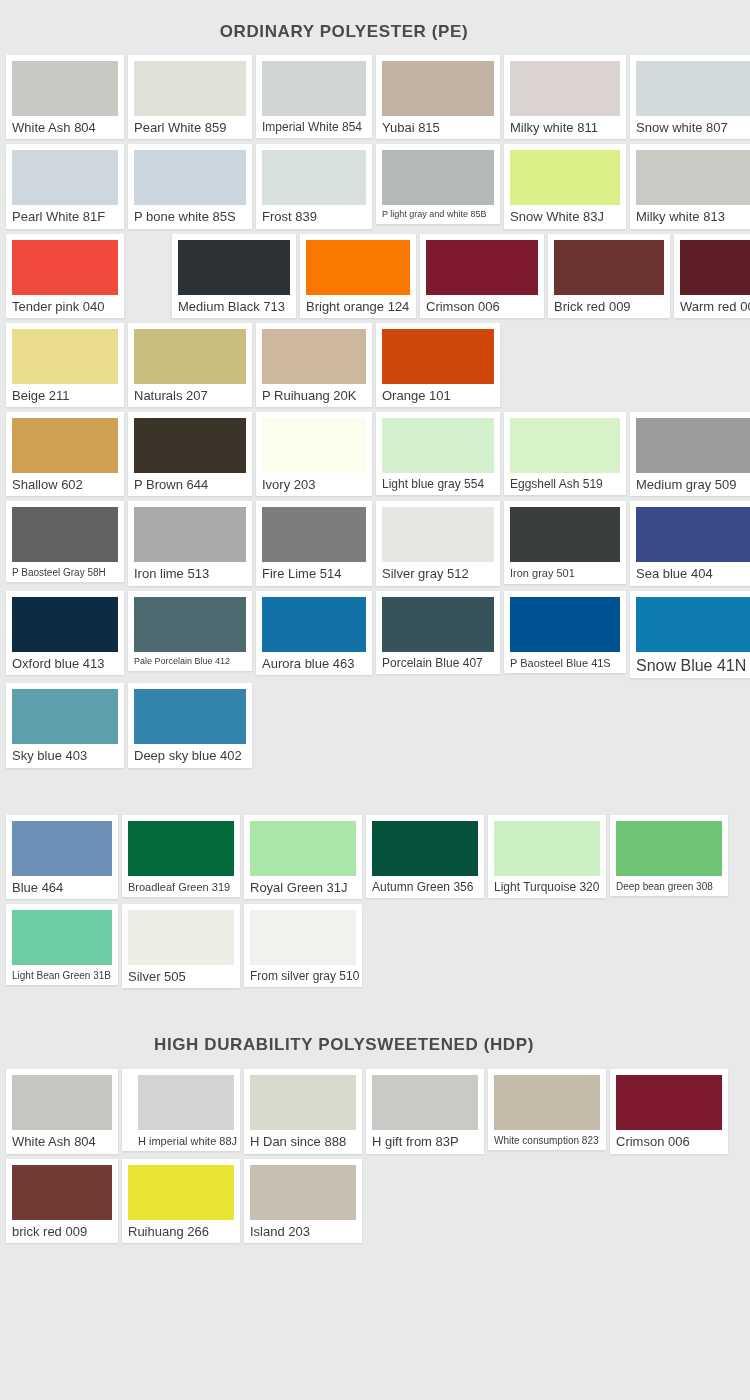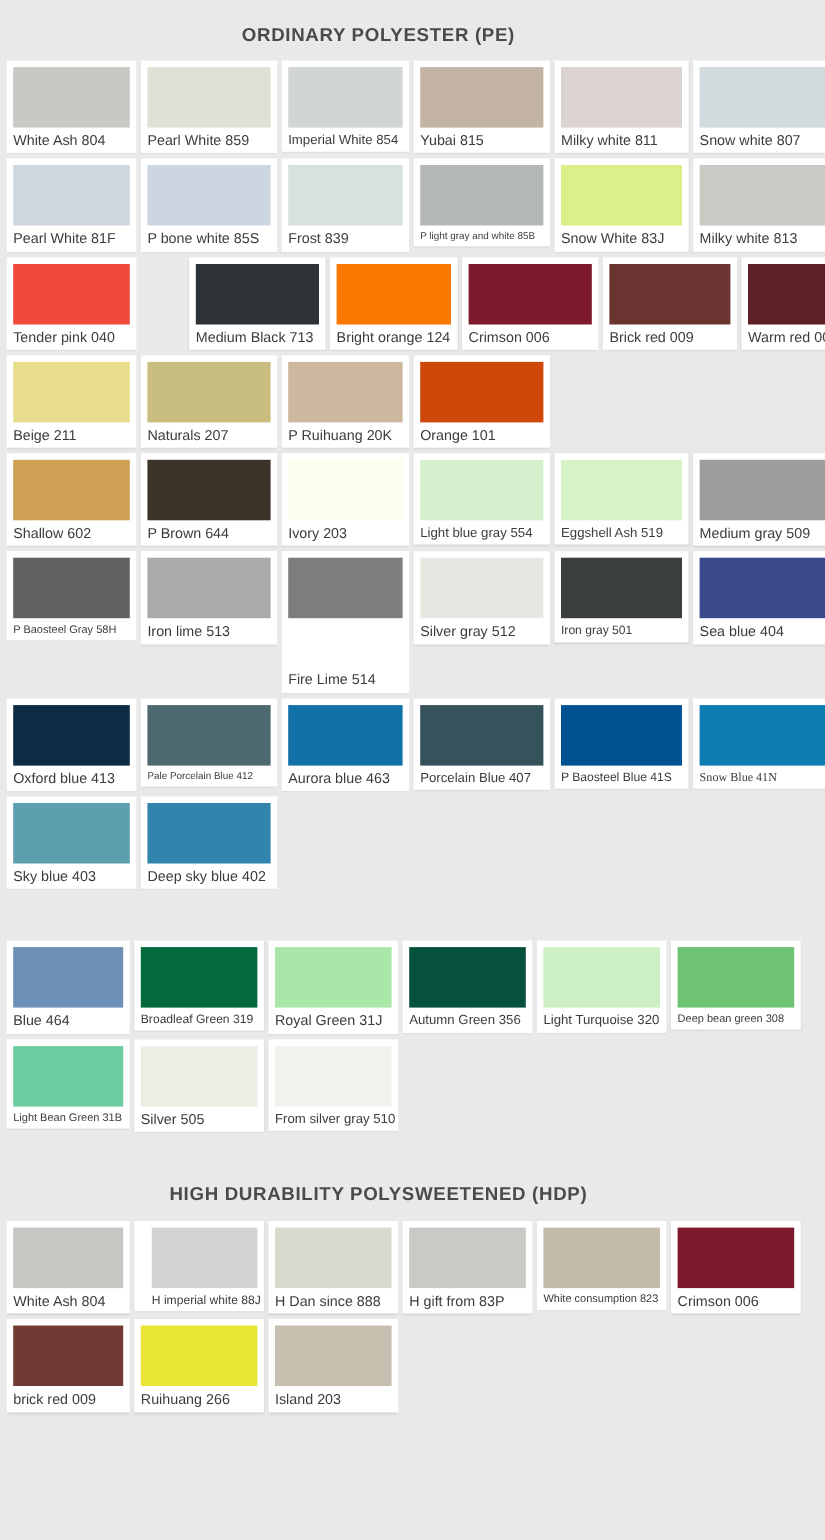--- a/index.html
+++ b/index.html
@@ -207,21 +207,21 @@
         </div>
         <div class="row">
           <div class="card" style="width: 118px;">
             <div class="swatch" style="background: rgb(99, 98, 97);"></div>
             <div class="card-label" style="font-size: 10px;">P Baosteel Gray 58H</div>
           </div>
           <div class="card" style="width: 124px;">
             <div class="swatch" style="background: rgb(169, 171, 171);"></div>
             <div class="card-label" style="font-size: 13px;">Iron lime 513</div>
           </div>
-          <div class="card" style="width: 116px; gap: 44px;">
+          <div class="card" style="width: 116px;">
             <div class="swatch" style="background: rgb(124, 126, 126);"></div>
             <div class="card-label" style="font-size: 13px;">Fire Lime 514</div>
           </div>
           <div class="card" style="width: 124px;">
             <div class="swatch" style="background: rgb(229, 232, 225);"></div>
             <div class="card-label" style="font-size: 13px;">Silver gray 512</div>
           </div>
           <div class="card" style="width: 122px;">
             <div class="swatch" style="background: rgb(59, 62, 63);"></div>
             <div class="card-label" style="font-size: 11px;">Iron gray 501</div>
@@ -247,21 +247,21 @@
           <div class="card" style="width: 124px;">
             <div class="swatch" style="background: rgb(54, 83, 92);"></div>
             <div class="card-label" style="font-size: 12px;">Porcelain Blue 407</div>
           </div>
           <div class="card" style="width: 122px;">
             <div class="swatch" style="background: rgb(0, 83, 146);"></div>
             <div class="card-label" style="font-size: 11px;">P Baosteel Blue 41S</div>
           </div>
           <div class="card" style="width: 126px;">
             <div class="swatch" style="background: rgb(13, 124, 176);"></div>
-            <div class="card-label" style="font-size: 11px; font-family: Liberation Serif, serif;">Snow Blue 41N</div>
+            <div class="card-label" style="font-size: 16px;">Snow Blue 41N</div>
           </div>
         </div>
         <div class="row">
           <div class="card" style="width: 118px;">
             <div class="swatch" style="background: rgb(94, 159, 174);"></div>
             <div class="card-label" style="font-size: 13px;">Sky blue 403</div>
           </div>
           <div class="card" style="width: 124px;">
             <div class="swatch" style="background: rgb(51, 132, 173);"></div>
             <div class="card-label" style="font-size: 13px;">Deep sky blue 402</div>

